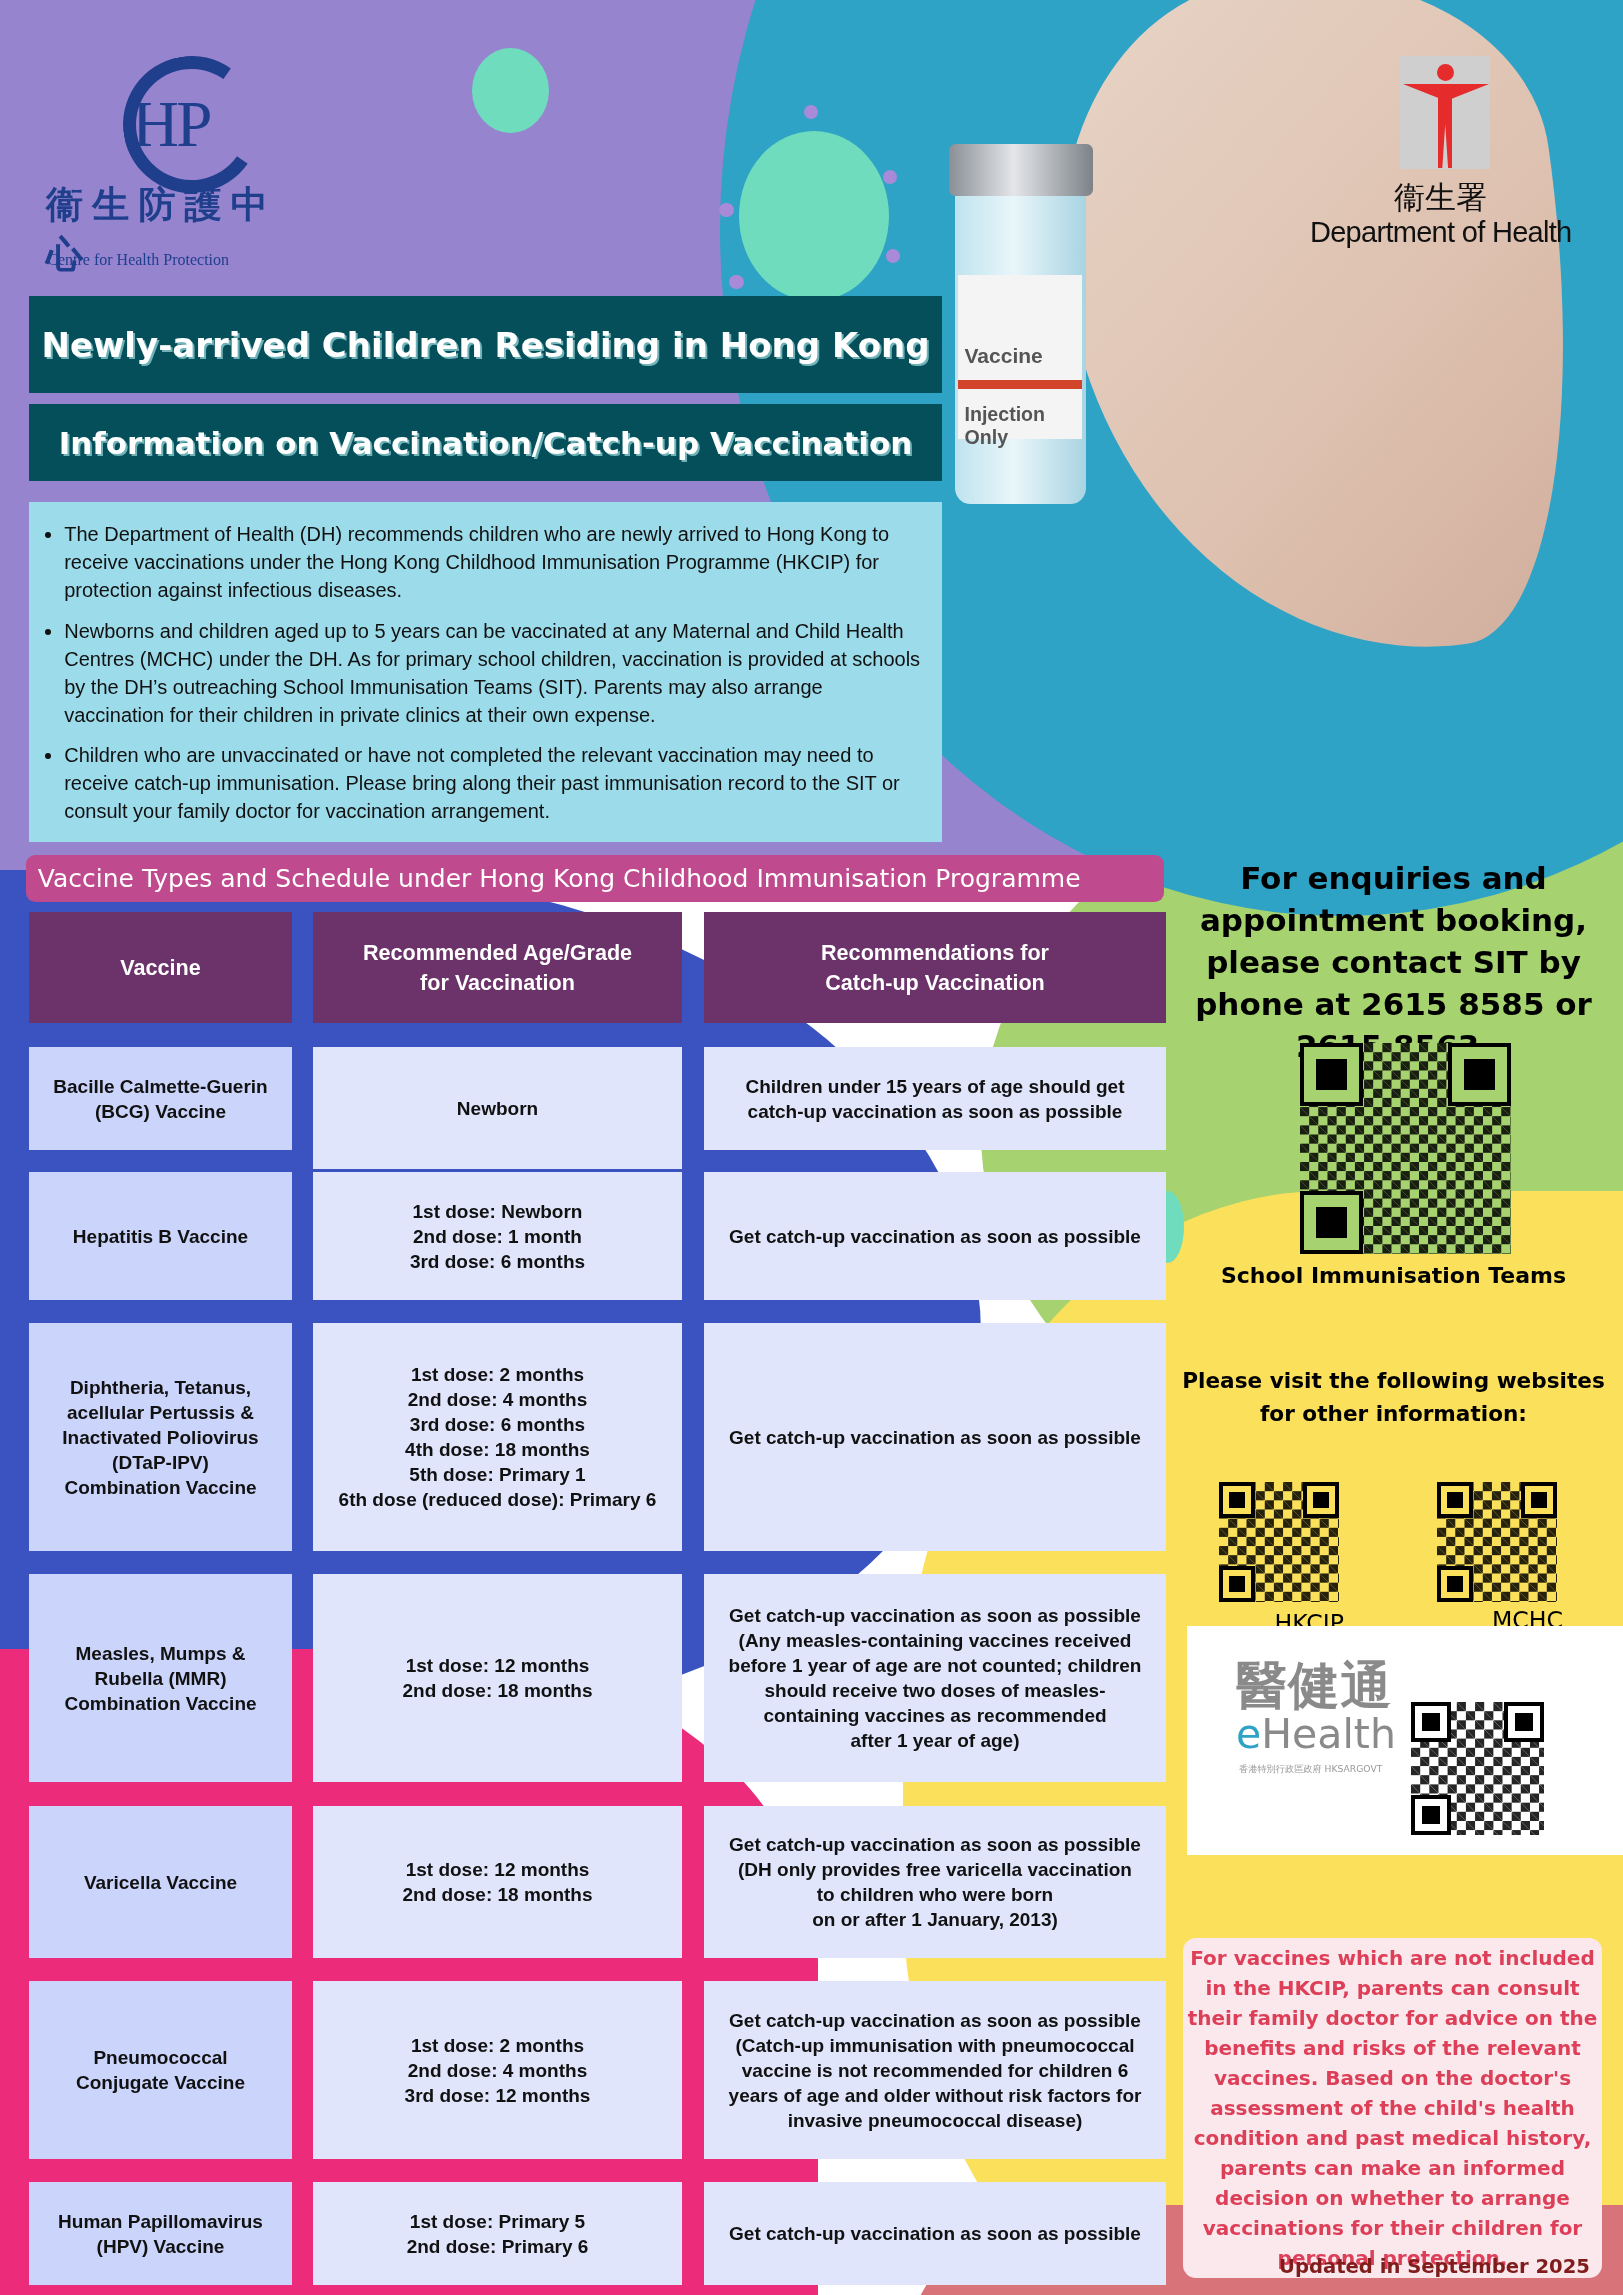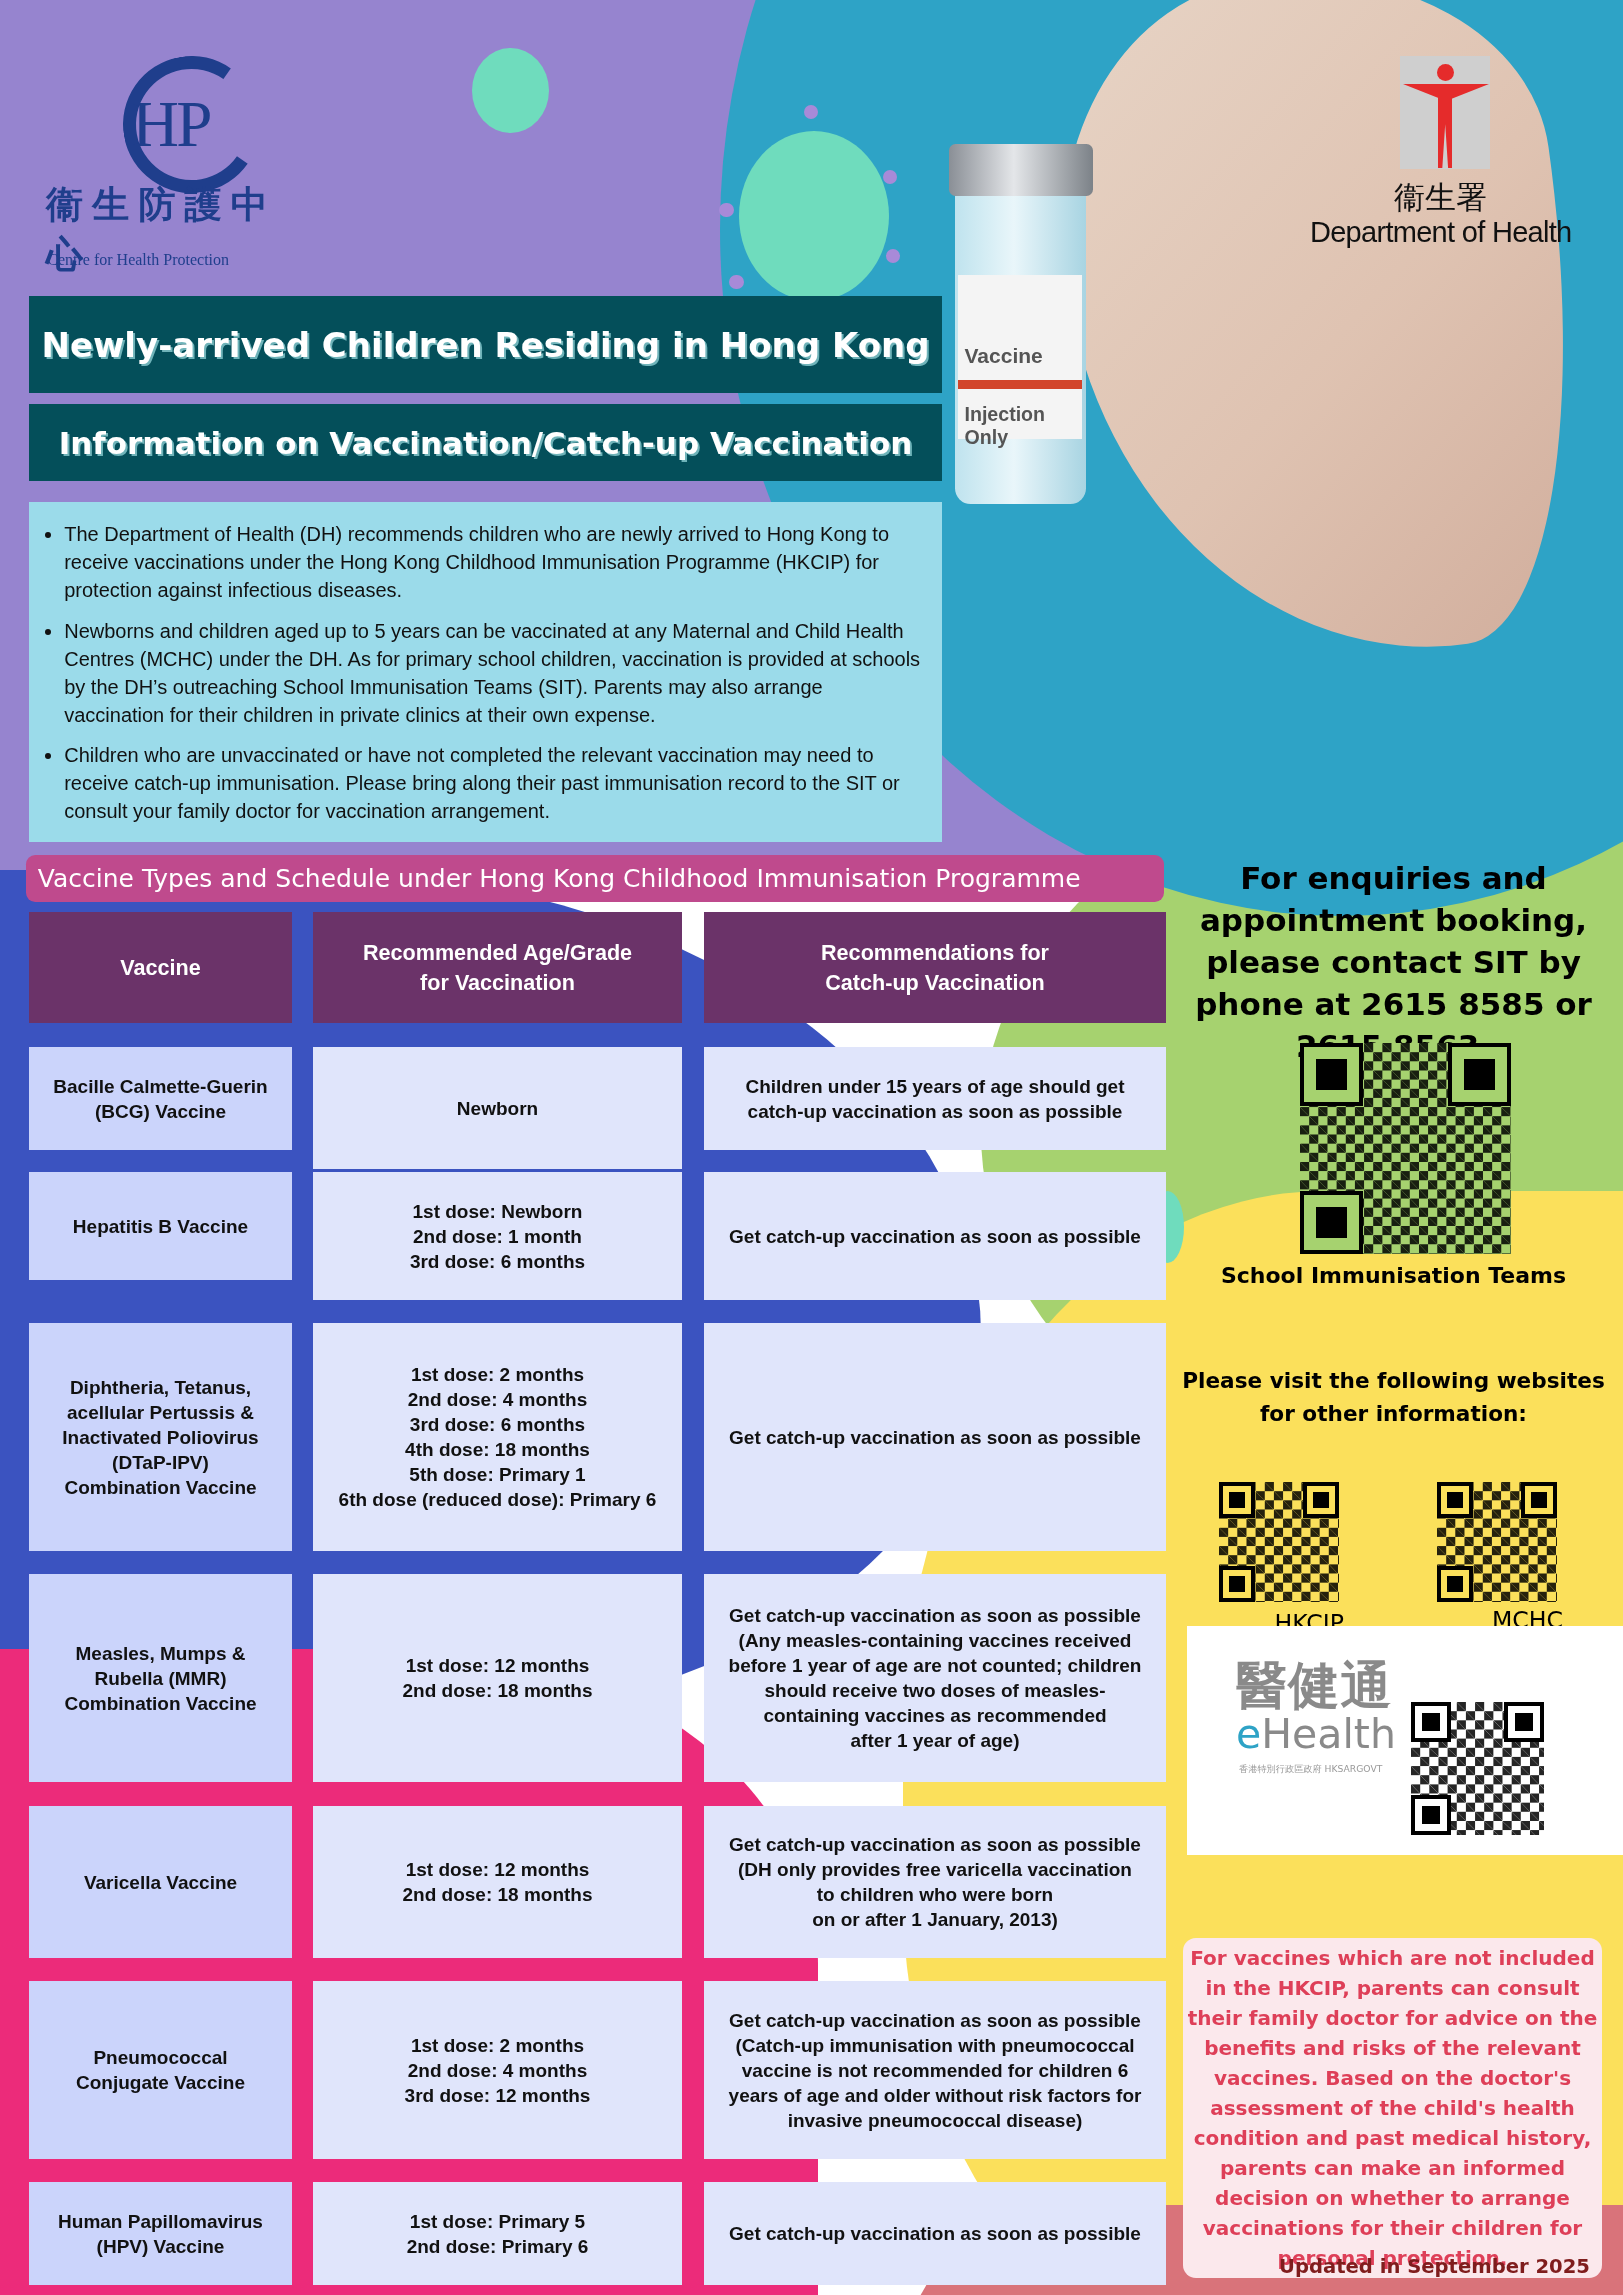--- a/index.html
+++ b/index.html
@@ -289,21 +289,21 @@
 for Vaccination</div>
   <div class="cell hdr c2" style="top:912px;height:111px">Recommendations for
 Catch-up Vaccination</div>
 
   <div class="cell body c0" style="top:1047px;height:103px">Bacille Calmette-Guerin
 (BCG) Vaccine</div>
   <div class="cell body c1" style="top:1047px;height:122px">Newborn</div>
   <div class="cell body c2" style="top:1047px;height:103px">Children under 15 years of age should get
 catch-up vaccination as soon as possible</div>
 
-  <div class="cell body c0" style="top:1172px;height:108px">Hepatitis B Vaccine</div>
+  <div class="cell body c0" style="top:1172px;height:128px">Hepatitis B Vaccine</div>
   <div class="cell body c1" style="top:1172px;height:128px">1st dose: Newborn
 2nd dose: 1 month
 3rd dose: 6 months</div>
   <div class="cell body c2" style="top:1172px;height:128px">Get catch-up vaccination as soon as possible</div>
 
   <div class="cell body c0" style="top:1323px;height:228px">Diphtheria, Tetanus,
 acellular Pertussis &amp;
 Inactivated Poliovirus
 (DTaP-IPV)
 Combination Vaccine</div>

